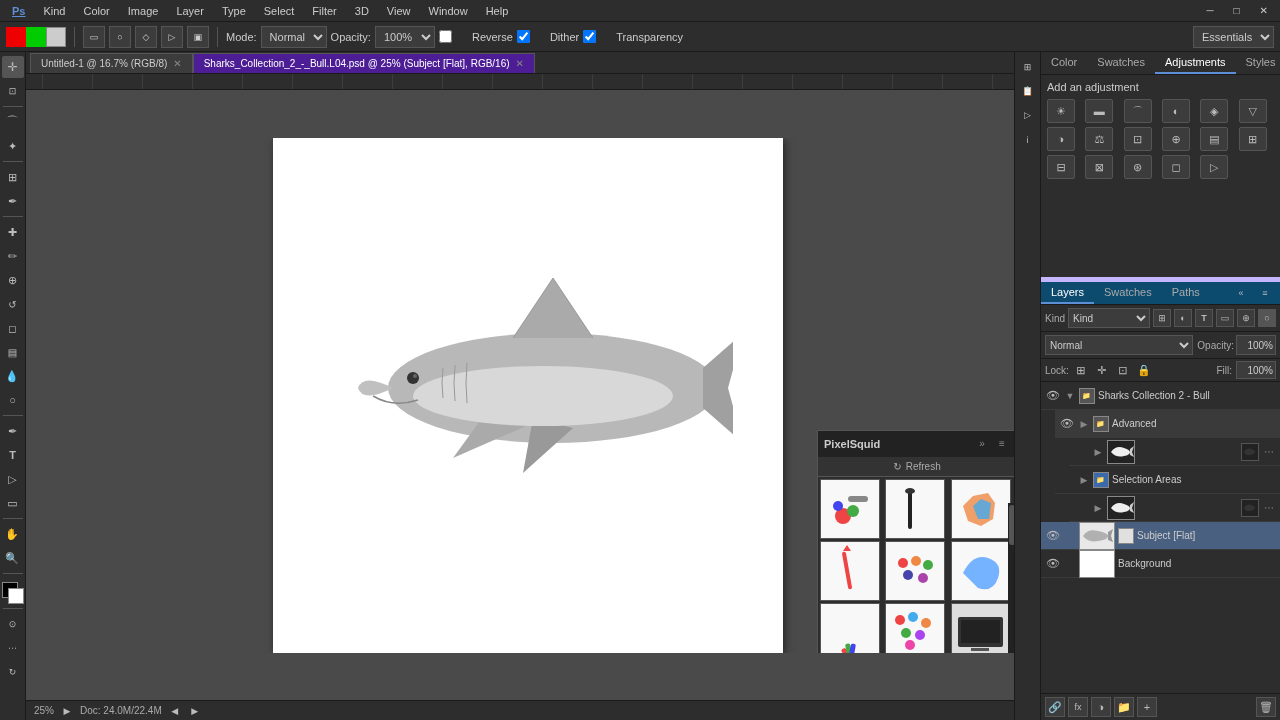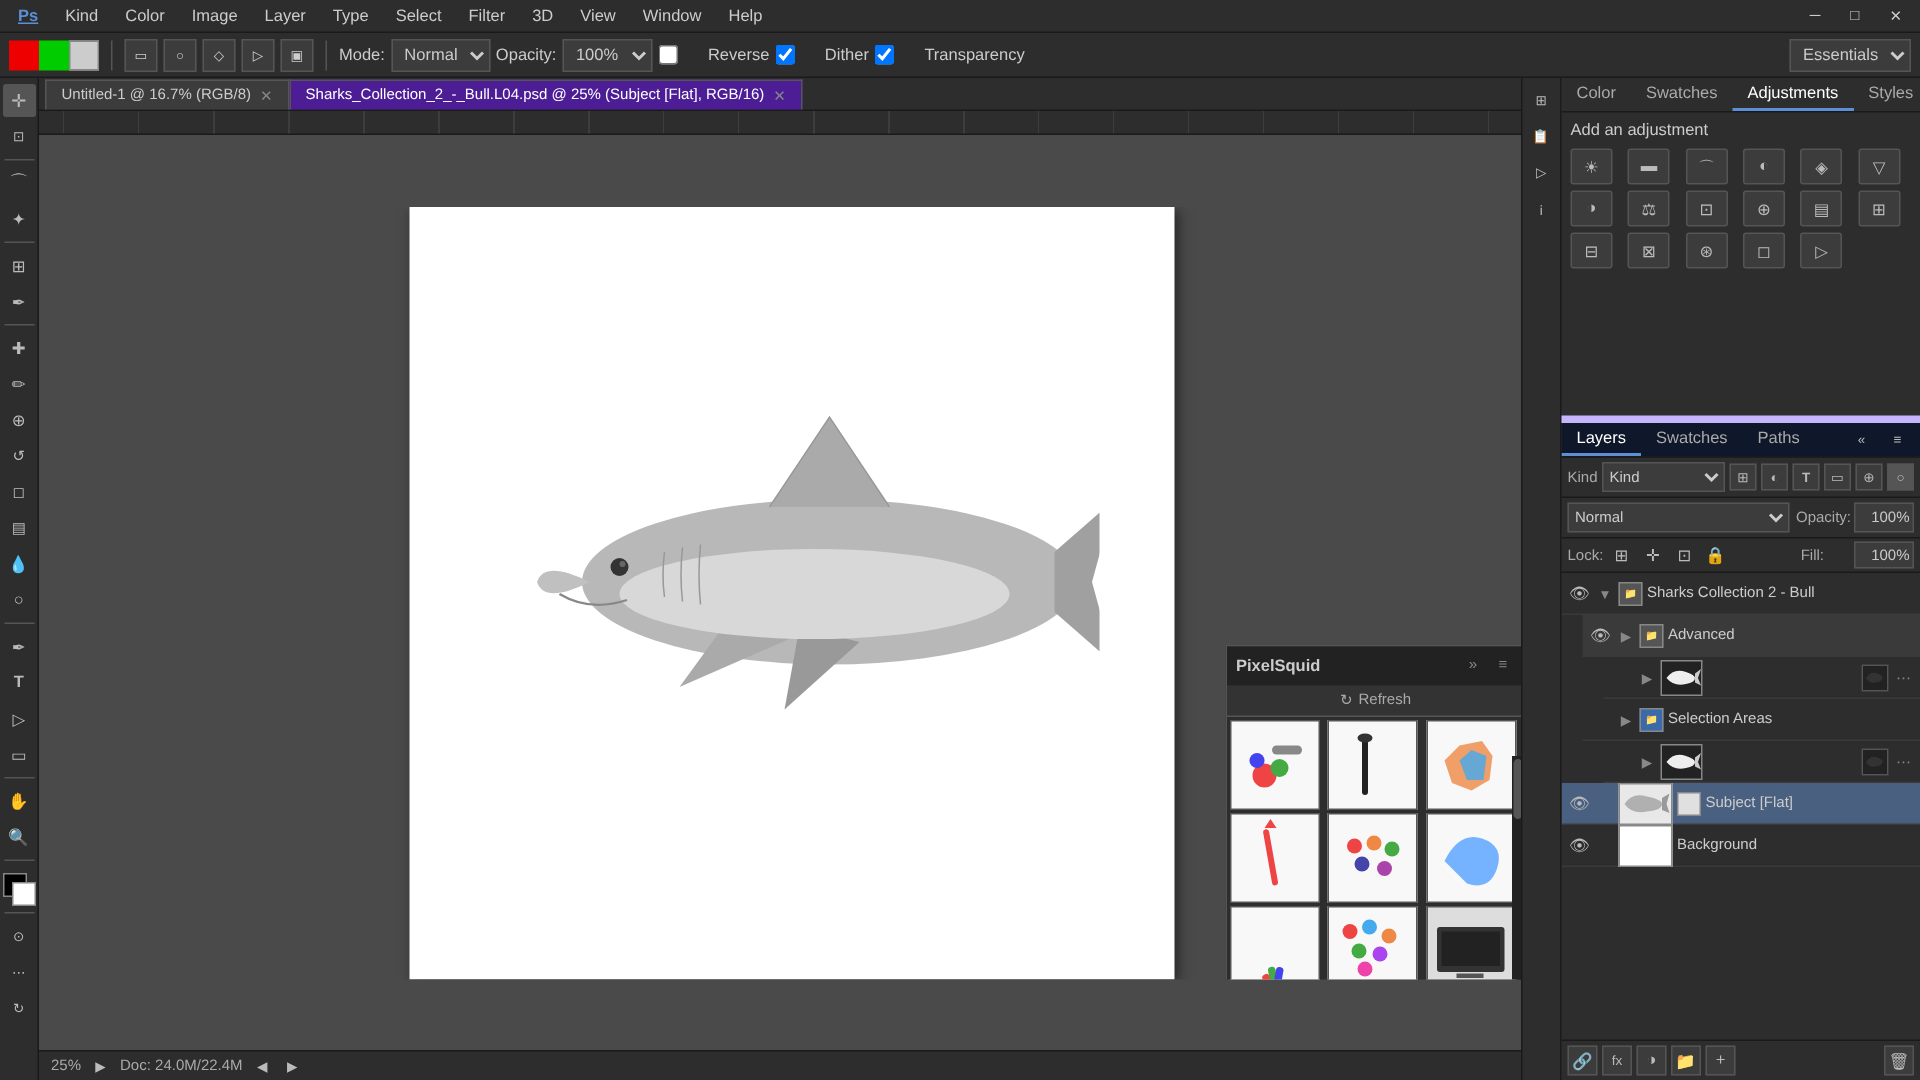--- a/index.html
+++ b/index.html
@@ -55,34 +55,34 @@
     .panel-tabs { display: flex; background: #2d2d2d; border-bottom: 1px solid #1a1a1a; }
     .panel-tab { padding: 4px 10px; cursor: pointer; color: #aaa; font-size: 11px; border-bottom: 2px solid transparent; }
     .panel-tab.active { color: #fff; border-bottom: 2px solid #5c8fd6; }
     .panel-content { flex: 1; padding: 6px; overflow-y: auto; }
     .adj-title { font-size: 11px; color: #ccc; margin-bottom: 6px; }
     .adj-icons { display: grid; grid-template-columns: repeat(6, 1fr); gap: 3px; margin-bottom: 4px; }
     .adj-icon { width: 28px; height: 24px; background: #3c3c3c; border: 1px solid #555; display: flex; align-items: center; justify-content: center; cursor: pointer; color: #bbb; font-size: 11px; border-radius: 2px; }
 
     
     .layers-panel { flex: 1; display: flex; flex-direction: column; overflow: hidden; }
-    .layers-tab-row { display: flex; background: #0f172a; border-bottom: 1px solid #1a1a1a; align-items: center; }
+    .layers-tab-row { display: flex; background: #0c4a6e; border-bottom: 1px solid #1a1a1a; align-items: center; }
     .layers-tab { padding: 4px 10px; cursor: pointer; color: #aaa; font-size: 11px; border-bottom: 2px solid transparent; }
     .layers-tab.active { color: #fff; border-bottom: 2px solid #5c8fd6; }
     .layers-filter-row { display: flex; align-items: center; padding: 3px 4px; gap: 3px; border-bottom: 1px solid #1a1a1a; }
     .layers-filter-select { background: #3c3c3c; color: #ccc; border: 1px solid #555; height: 20px; font-size: 10px; flex: 1; }
     .layers-icon-btn { width: 18px; height: 18px; background: #3c3c3c; border: 1px solid #555; display: flex; align-items: center; justify-content: center; cursor: pointer; color: #bbb; font-size: 9px; }
     .layers-mode-row { display: flex; align-items: center; padding: 3px 4px; gap: 4px; border-bottom: 1px solid #1a1a1a; }
     .layers-mode-select { background: #3c3c3c; color: #ccc; border: 1px solid #555; height: 20px; font-size: 10px; flex: 1; }
     .layers-opacity-group { display: flex; align-items: center; gap: 2px; }
     .layers-opacity-label { font-size: 10px; color: #aaa; }
     .layers-opacity-input { width: 40px; background: #3c3c3c; color: #ccc; border: 1px solid #555; height: 20px; font-size: 10px; text-align: right; padding: 0 2px; }
     .layers-lock-row { display: flex; align-items: center; padding: 2px 4px; gap: 3px; border-bottom: 1px solid #1a1a1a; }
     .lock-label { font-size: 10px; color: #aaa; }
-    .layers-fill-group { display: flex; align-items: center; gap: 20px; margin-left: auto; }
+    .layers-fill-group { display: flex; align-items: center; gap: 4px; margin-left: auto; }
     .layers-fill-label { font-size: 10px; color: #aaa; }
     .layers-fill-input { width: 40px; background: #3c3c3c; color: #ccc; border: 1px solid #555; height: 18px; font-size: 10px; text-align: right; padding: 0 2px; }
     .layers-list { flex: 1; overflow-y: auto; background: #2d2d2d; }
     .layer-item { display: flex; align-items: center; height: 28px; padding: 0 4px; cursor: pointer; border-bottom: 1px solid #3a3a3a; gap: 3px; }
     .layer-item.selected { background: #4a6080; }
     .layer-eye { width: 16px; height: 16px; display: flex; align-items: center; justify-content: center; color: #bbb; font-size: 11px; cursor: pointer; }
     .layer-expand { width: 12px; height: 12px; display: flex; align-items: center; justify-content: center; color: #888; font-size: 9px; cursor: pointer; }
     .layer-thumb { width: 24px; height: 24px; background: #555; border: 1px solid #888; display: flex; align-items: center; justify-content: center; font-size: 8px; color: #ccc; flex-shrink: 0; }
     .layer-thumb.white-bg { background: #fff; }
     .layer-thumb.dark-bg { background: #222; }

